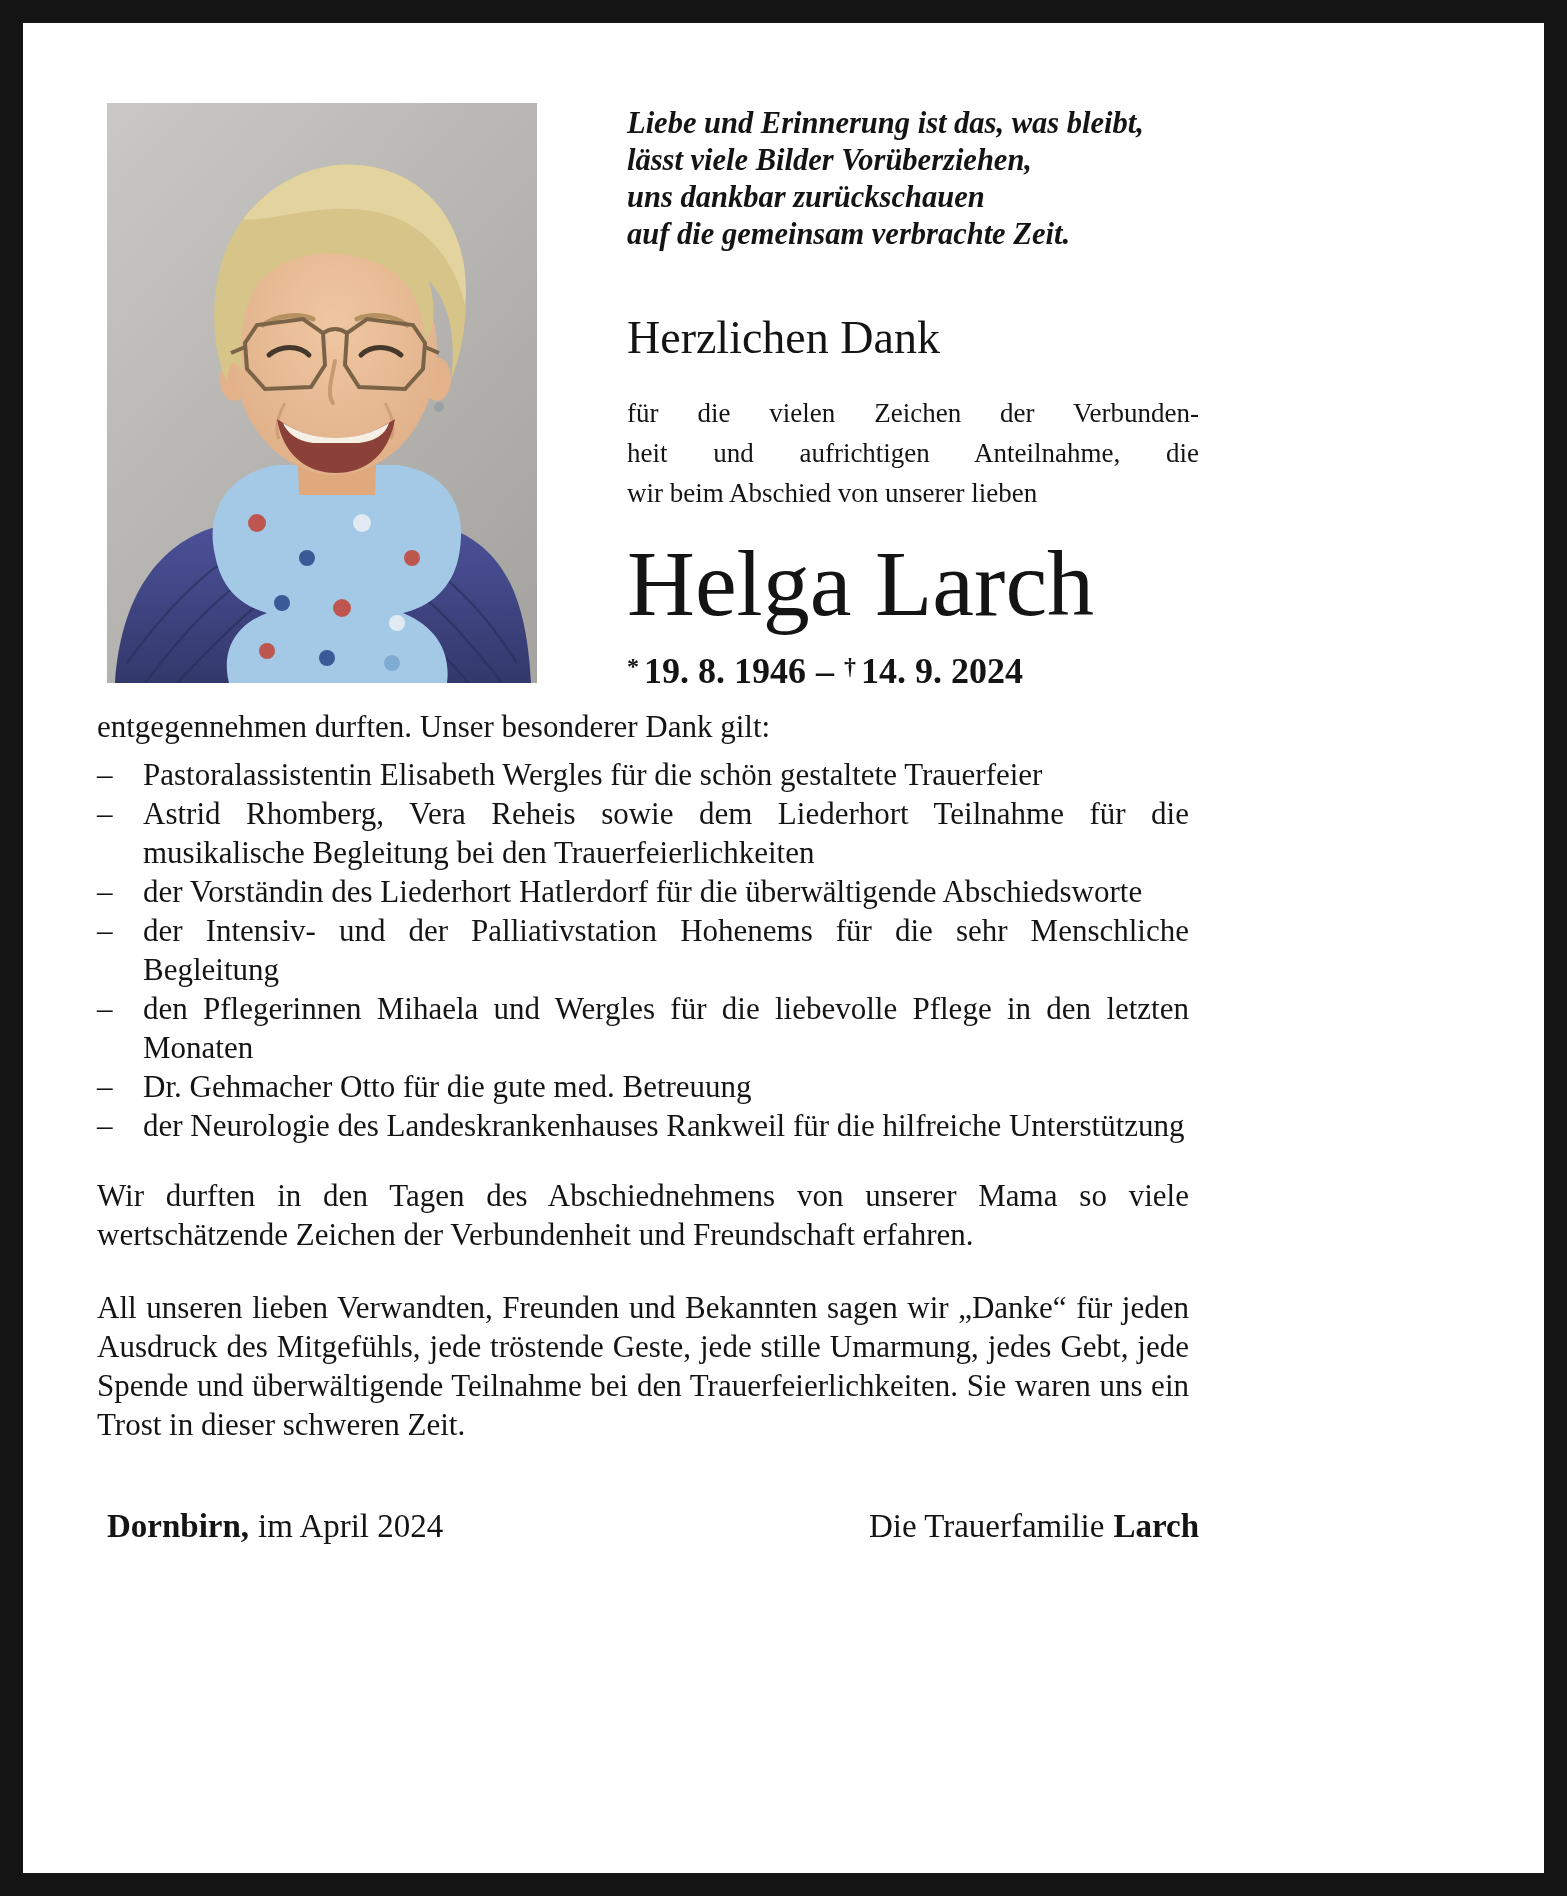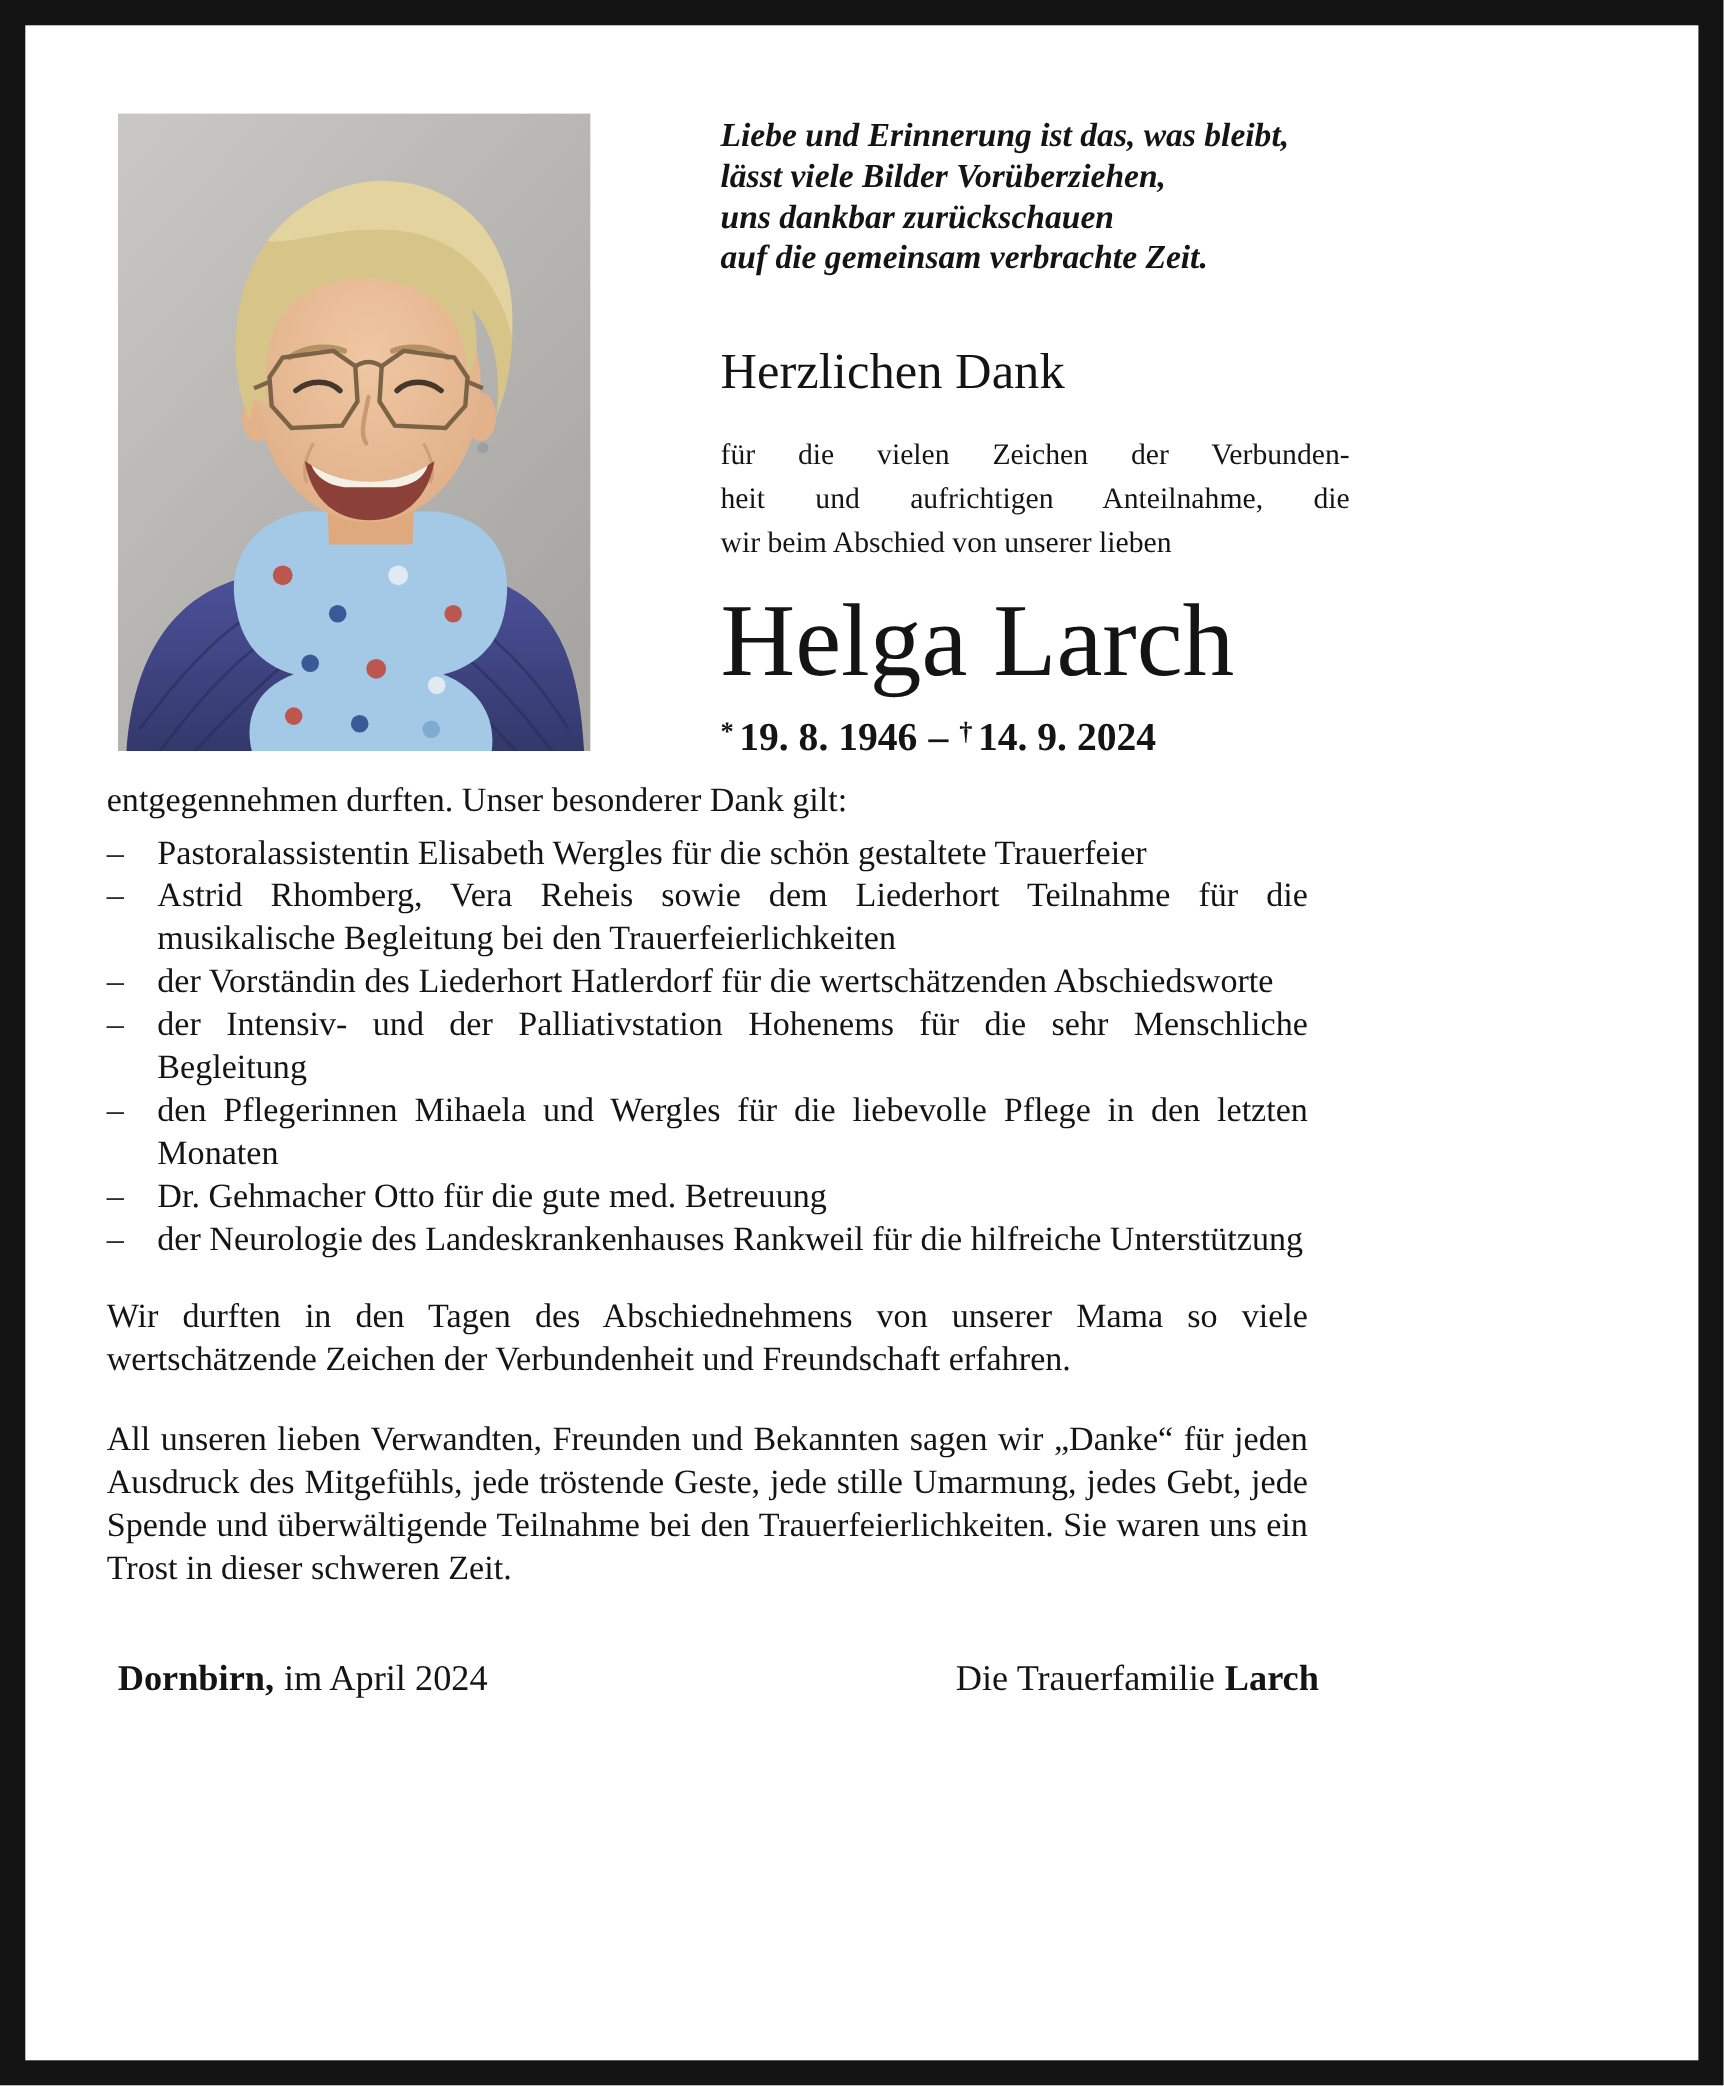--- a/index.html
+++ b/index.html
@@ -22,21 +22,21 @@
   .photo {
     position: absolute;
     left: 84px;
     top: 80px;
     width: 430px;
     height: 580px;
     overflow: hidden;
   }
   .right-col {
     position: absolute;
-    left: 632px;
+    left: 604px;
     top: 82px;
     width: 572px;
   }
   .quote {
     font-style: italic;
     font-weight: 600;
     font-size: 30.5px;
     line-height: 37px;
   }
   .thanks-title {
@@ -211,21 +211,21 @@
       <li>
         <span class="dash">–</span>
         <span class="txt">Pastoralassistentin Elisabeth Wergles für die schön gestaltete Trauerfeier</span>
       </li>
       <li>
         <span class="dash">–</span>
         <span class="txt">Astrid Rhomberg, Vera Reheis sowie dem Liederhort Teilnahme für die musikalische Begleitung bei den Trauerfeierlichkeiten</span>
       </li>
       <li>
         <span class="dash">–</span>
-        <span class="txt">der Vorständin des Liederhort Hatlerdorf für die wertschätzenden Abschiedsworte</span>
+        <span class="txt">der Vorständin des Liederhort Hatlerdorf für die überwältigende Abschiedsworte</span>
       </li>
       <li>
         <span class="dash">–</span>
         <span class="txt">der Intensiv- und der Palliativstation Hohenems für die sehr Menschliche Begleitung</span>
       </li>
       <li>
         <span class="dash">–</span>
         <span class="txt">den Pflegerinnen Mihaela und Wergles für die liebevolle Pflege in den letzten Monaten</span>
       </li>
       <li>

